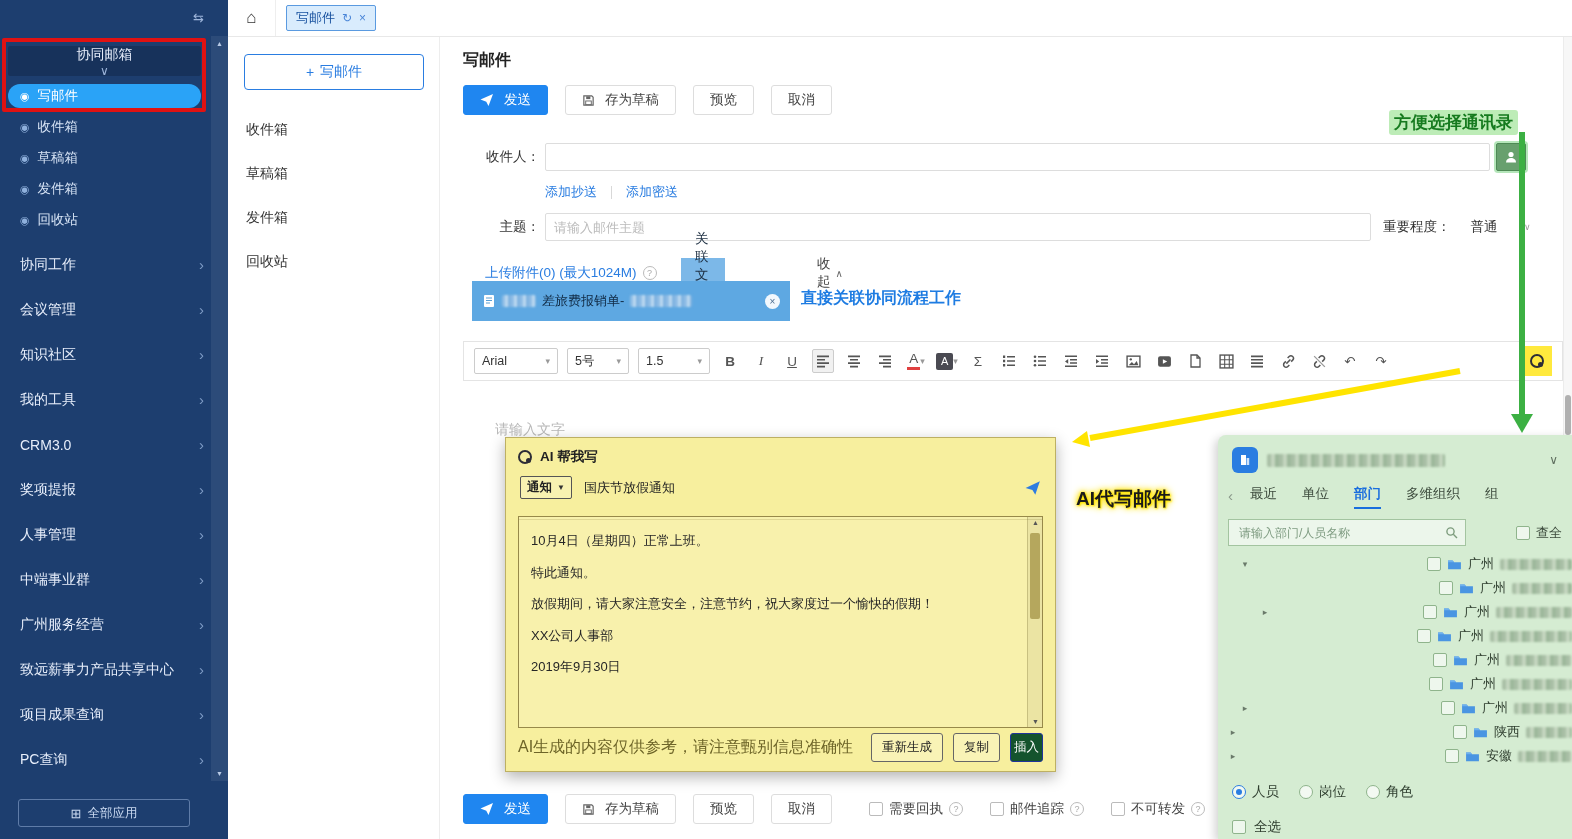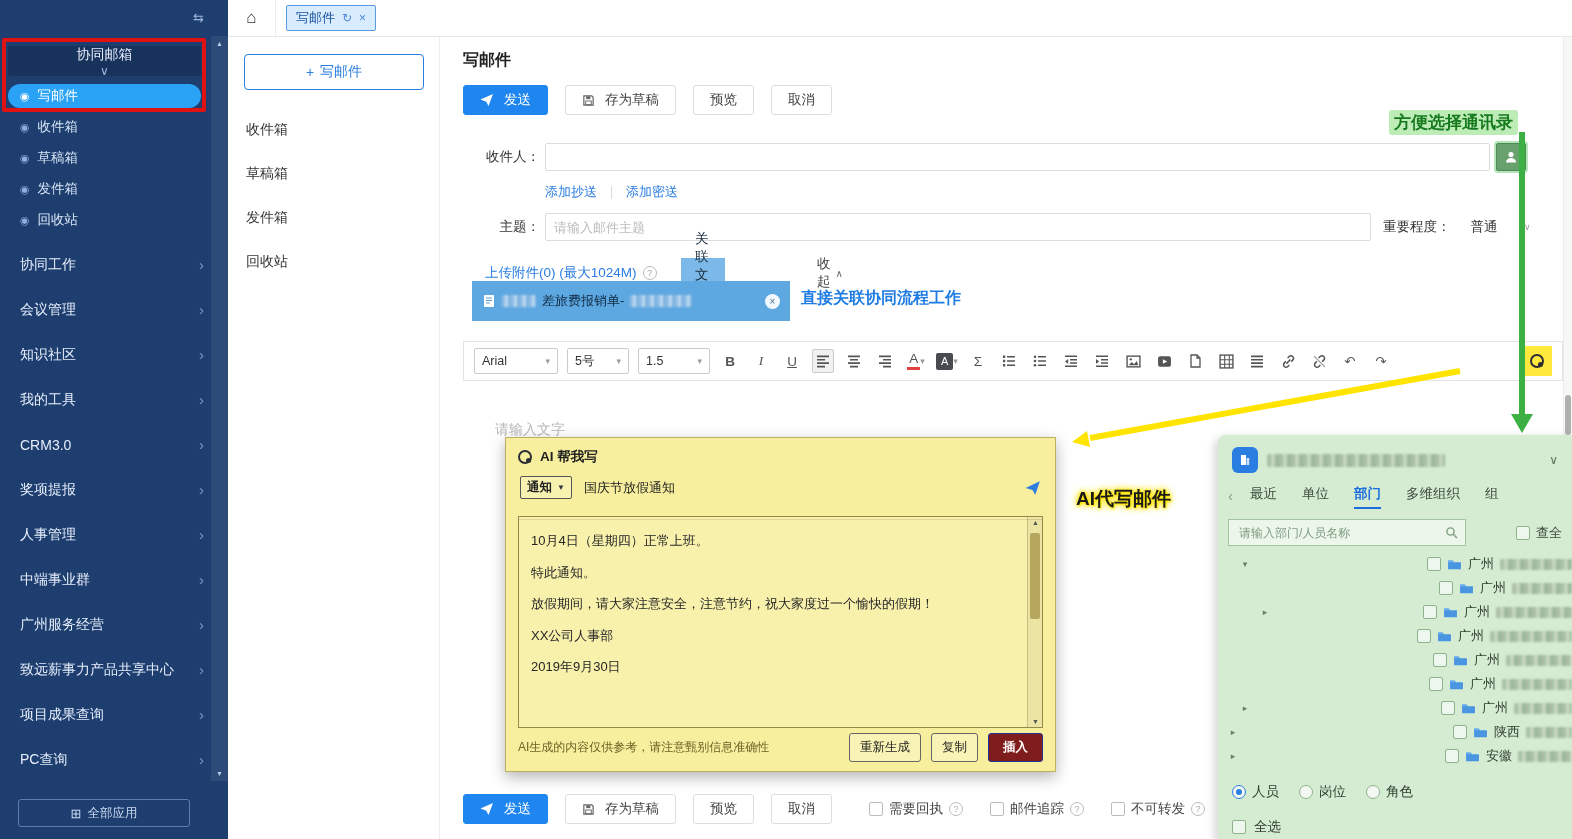--- a/index.html
+++ b/index.html
@@ -96,23 +96,23 @@
   .ai-type { display:flex; align-items:center; gap:5px; border:1px solid #555; border-radius:2px; padding:2px 6px; font-size:12.5px; font-weight:bold; color:#222; background:rgba(255,255,255,.2); }
   .ai-type .caret { color:#333; font-size:8px; }
   .ai-input { flex:1; font-size:13px; color:#222; background:transparent; border:none; outline:none; font-family:inherit; }
   .ai-body { position:absolute; left:12px; right:12px; top:78px; height:212px; border:1px solid #97894a; background:rgba(255,255,255,.15); padding:2px 26px 8px 12px; font-size:13px; color:#262626; overflow:hidden; }
   .ai-body p { margin:12px 0; line-height:1.5; }
   .ai-scroll { position:absolute; top:0; right:0; bottom:0; width:15px; background:rgba(0,0,0,.05); border-left:1px solid rgba(120,110,50,.3); }
   .ai-scroll .sa { position:absolute; left:0; width:15px; text-align:center; font-size:7px; color:#555; }
   .ai-scroll .sa.top { top:2px; } .ai-scroll .sa.bottom { bottom:2px; }
   .ai-scroll .thumb { position:absolute; left:2px; right:2px; top:16px; height:86px; background:#b5a75d; border-radius:2px; }
   .ai-foot { position:absolute; left:12px; right:12px; bottom:9px; display:flex; align-items:center; gap:10px; }
-  .ai-disc { font-size:12px; color:#6d6428; flex:1; }
+  .ai-disc { font-size:16px; color:#6d6428; flex:1; }
   .ai-b { border:1px solid #666; border-radius:3px; padding:5px 10px; font-size:12.5px; color:#222; background:rgba(255,255,255,.25); }
-  .ai-b.primary { background:#7f1d1d; border-color:#20339b; color:#fff; padding:5px 14px;font-weight:bold; }
+  .ai-b.primary { background:#14532d; border-color:#20339b; color:#fff; padding:5px 3px; }
 
   
   .cpanel { position:absolute; left:1218px; top:435px; width:354px; height:404px; background:#d5ecd2; border-radius:8px 0 0 0; box-shadow:-3px 3px 10px rgba(0,0,0,.18); z-index:45; overflow:hidden; }
   .cp-head { display:flex; align-items:center; gap:9px; padding:12px 14px 6px; }
   .cp-appicon { width:26px; height:26px; border-radius:6px; background:#2a7de1; display:flex; align-items:center; justify-content:center; flex:none; }
   .blurbar { height:13px; border-radius:2px; background:repeating-linear-gradient(90deg,#a9bfa6 0 4px,#c4d6bf 4px 8px,#9db89b 8px 12px); filter:blur(1.2px); }
   .cp-chev { margin-left:auto; color:#5f6f5f; font-size:12px; }
   .cp-tabs { display:flex; align-items:flex-end; gap:25px; padding:2px 12px 0 10px; height:30px; font-size:13.5px; color:#3c4a3c; }
   .cp-back { color:#8a988a; font-size:15px; margin-right:-8px; padding-bottom:5px; }
   .cp-tab { padding-bottom:6px; white-space:nowrap; }

